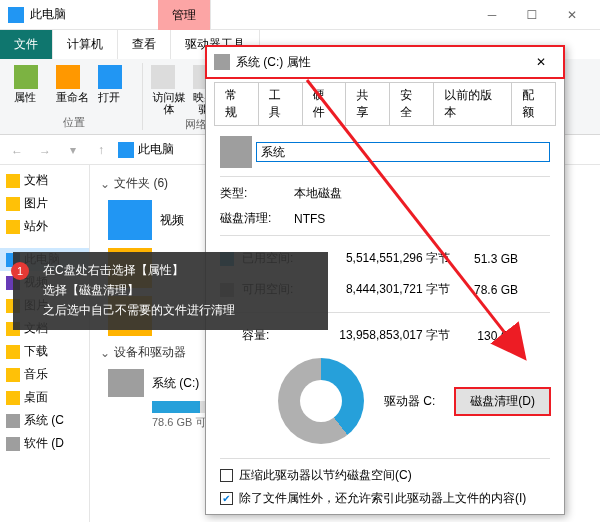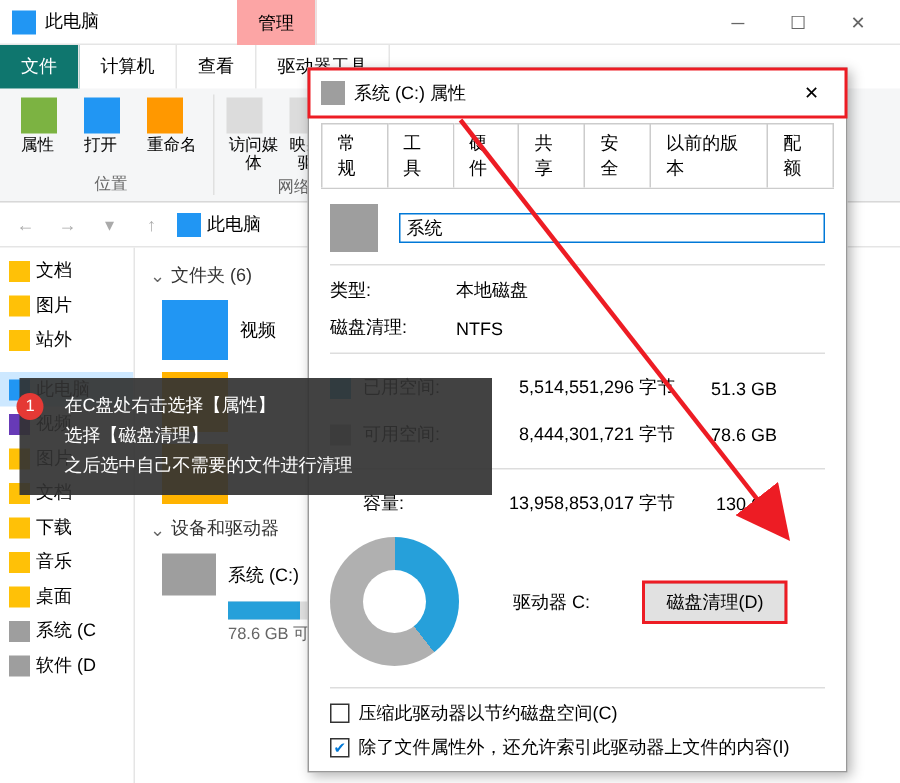--- a/index.html
+++ b/index.html
@@ -51,31 +51,31 @@
 .props-title{height:30px;display:flex;align-items:center;padding:16px 8px}
 .props-title .pi{width:16px;height:16px;background:#9e9e9e;margin-right:6px}
 .props-title .pt{flex:1}
 .props-title .px{width:30px;text-align:center;cursor:pointer}
 .hl-red{outline:2px solid #ed1c24;outline-offset:-1px}
 .props-tabs{display:flex;padding:4px 8px 0 8px;gap:0}
 .props-tab{padding:4px 10px;border:1px solid #ccc;border-bottom:none;background:#fff;cursor:pointer}
 .props-tab:not(:first-child){border-left:none}
 .props-tab.active{position:relative;z-index:2}
 .props-body{border-top:1px solid #ccc;margin:0 8px;padding:10px 6px}
-.row{display:flex;align-items:center;margin-bottom:8px;gap:14px}
+.row{display:flex;align-items:center;margin-bottom:8px;gap:4px}
 .lbl{width:70px}
 .name-input{flex:1;border:1px solid #0078d7;padding:2px 4px;background:#fff}
 .hr{border:none;border-top:1px solid #ddd;margin:8px 0}
 .usage-row{display:flex;align-items:center;gap:8px;margin:14px 0;font-size:11px}
 .sw{width:14px;height:14px}
 .sw.used{background:#26a0da}
 .sw.free{background:#b0b0b0}
 .usage-bytes{width:130px;text-align:right}
 .usage-gb{width:60px;text-align:right}
-.pie-row{display:flex;align-items:center;justify-content:flex-start;gap:36px;margin:14px 0}
+.pie-row{display:flex;align-items:center;justify-content:flex-end;gap:20px;margin:14px 0}
 .pie{width:86px;height:86px;border-radius:50%;background:conic-gradient(#26a0da 0deg 142deg,#b0b0b0 142deg 360deg);position:relative}
 .pie::after{content:"";position:absolute;inset:22px;background:#fff;border-radius:50%}
 .disk-cleanup-btn{padding:4px 14px;border:1px solid #adadad;background:#e1e1e1;cursor:pointer}
 .chk-row{display:flex;align-items:center;gap:6px;margin:6px 0;font-size:11px}
 .chk{width:13px;height:13px;border:1px solid #333;display:flex;align-items:center;justify-content:center;font-size:10px;color:#0078d7}
 
 .tut{position:absolute;left:13px;top:252px;width:315px;background:rgba(50,50,50,0.92);color:#fff;padding:8px 10px 10px 30px;line-height:20px}
 .tut-badge{position:absolute;left:-2px;top:10px;width:18px;height:18px;border-radius:50%;background:#e53935;color:#fff;display:flex;align-items:center;justify-content:center;font-size:11px}
 .arrow{position:absolute;left:305px;top:78px;width:230px;height:290px;pointer-events:none}
 </style>
@@ -101,26 +101,26 @@
 </div>
 
 <div class="ribbon">
   <div class="ribbon-group">
     <div class="ribbon-items">
       <div class="ribbon-btn">
           <div class="ri green"></div>
           <span>属性</span>
         </div>
       <div class="ribbon-btn">
+          <div class="ri orange"></div>
+          <span>重命名</span>
+        </div>
+      <div class="ribbon-btn">
           <div class="ri blue"></div>
           <span>打开</span>
-        </div>
-      <div class="ribbon-btn">
-          <div class="ri orange"></div>
-          <span>重命名</span>
         </div>
     </div>
     <div class="ribbon-group-label">位置</div>
   </div>
   <div class="ribbon-group">
     <div class="ribbon-items">
       <div class="ribbon-btn">
           <div class="ri"></div>
           <span>访问媒体</span>
         </div>

